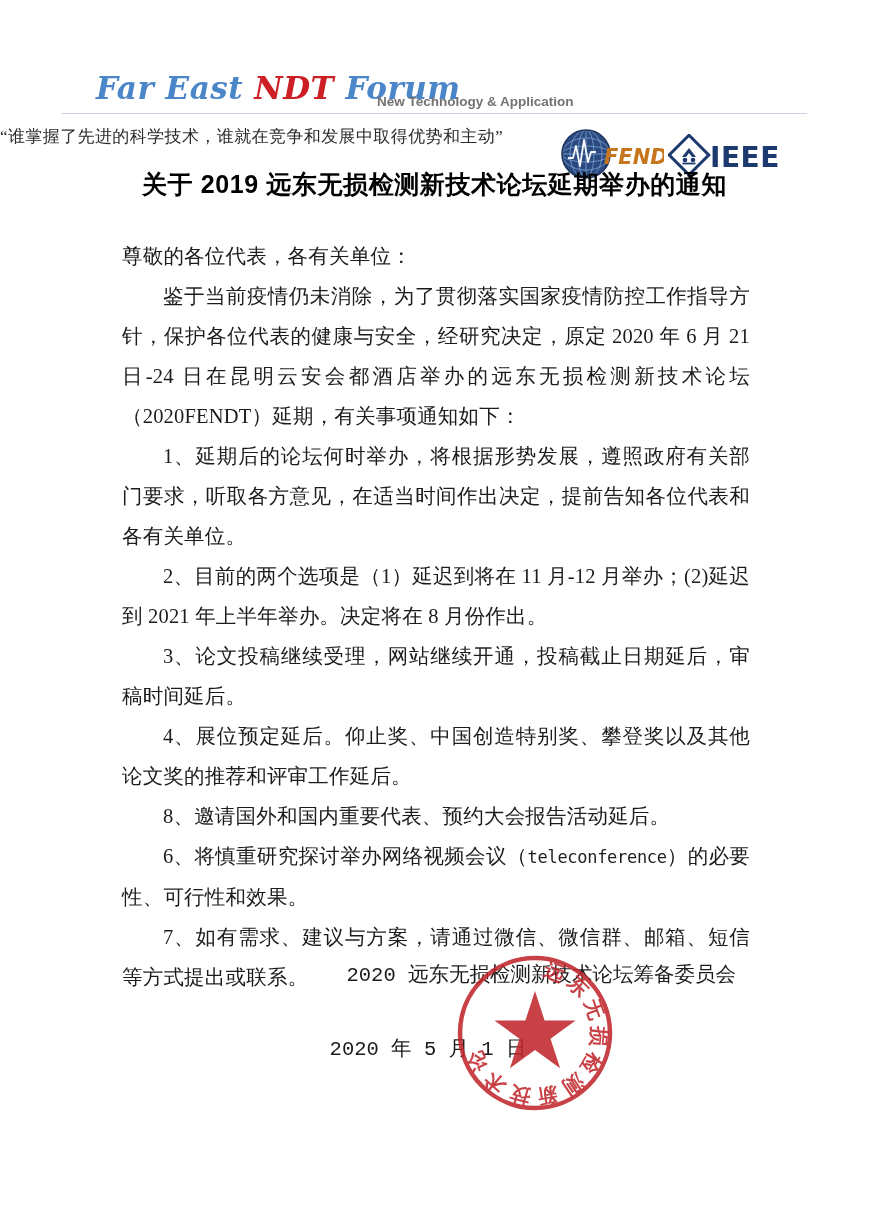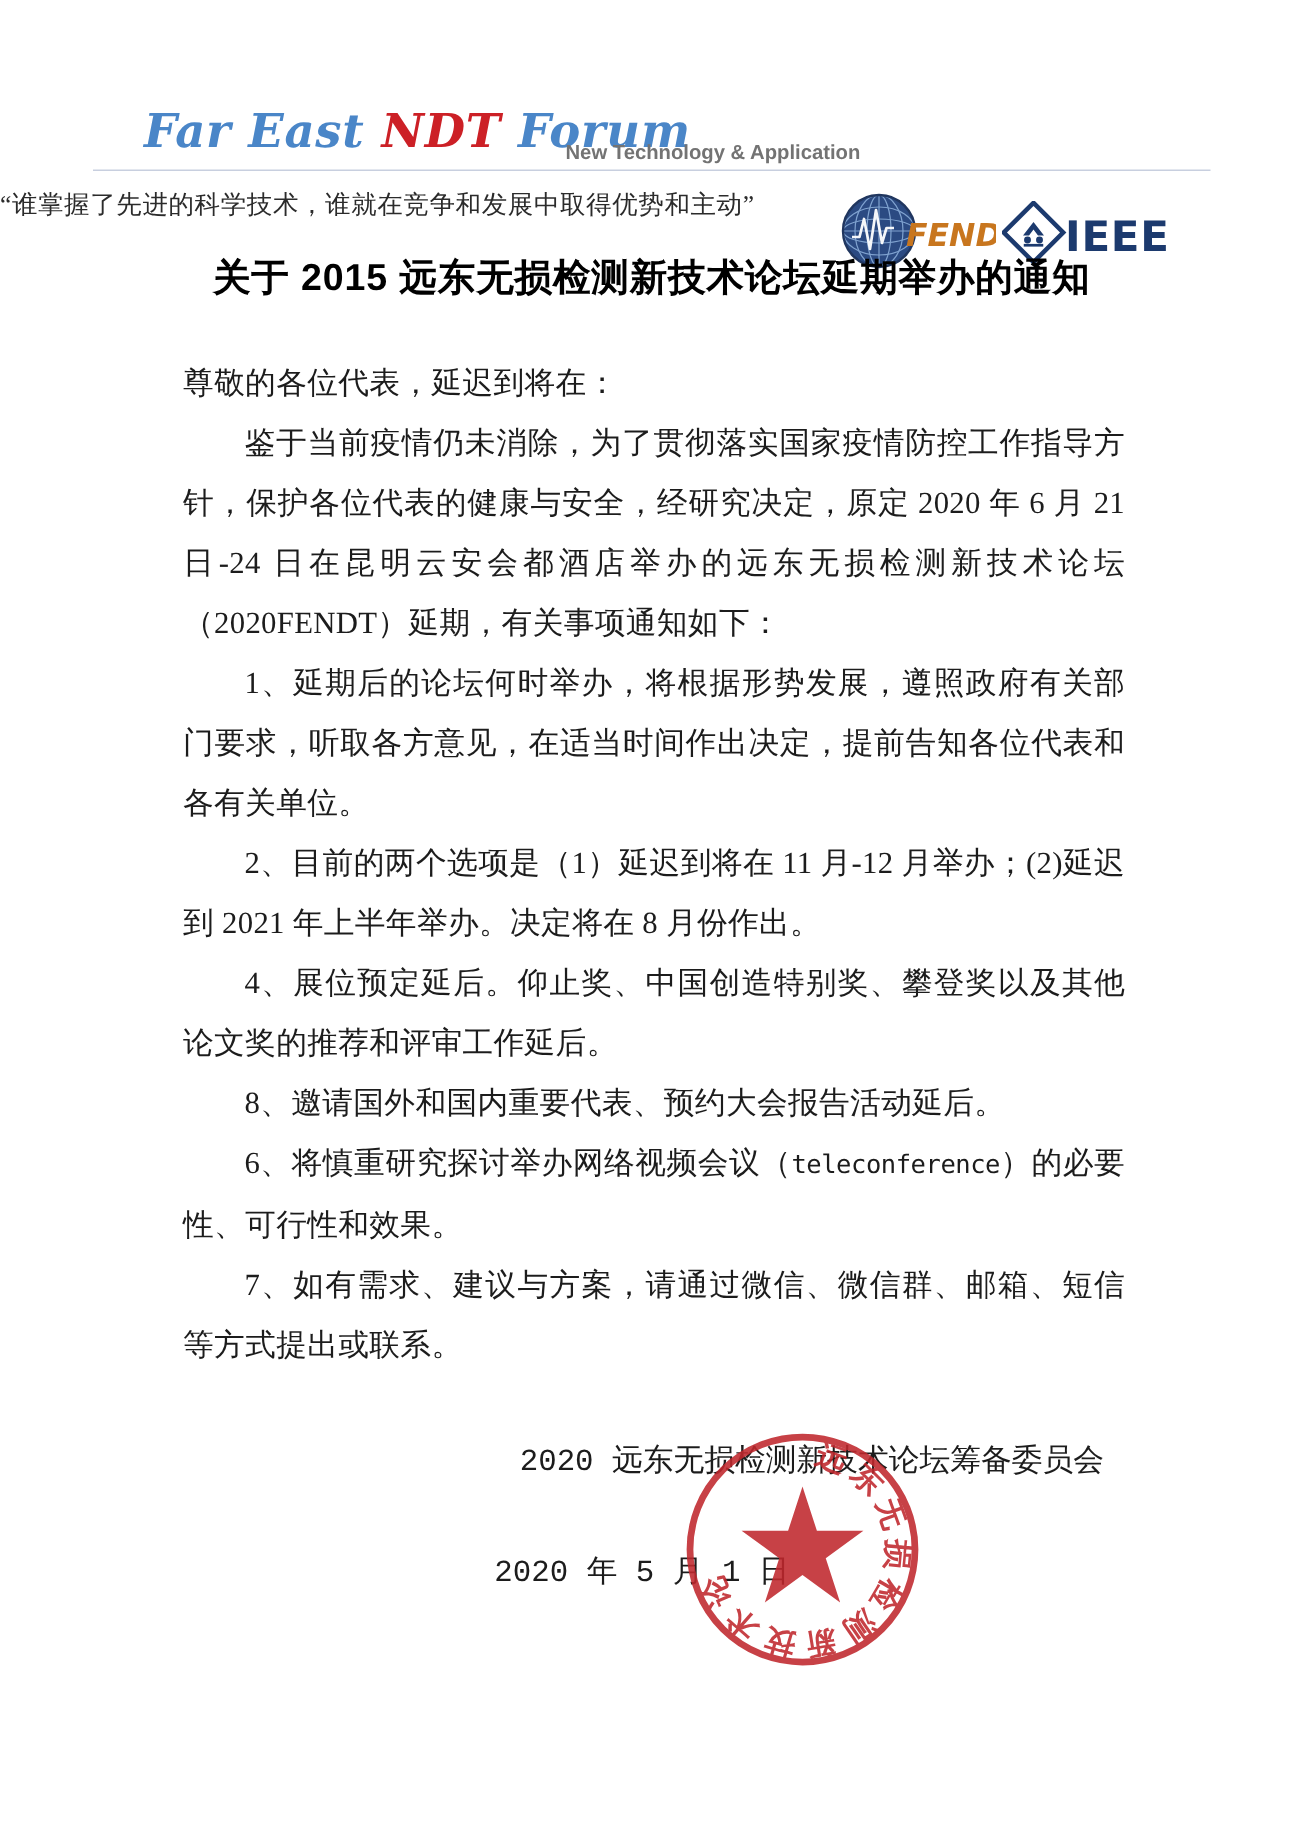--- a/index.html
+++ b/index.html
@@ -216,27 +216,28 @@
         <rect x="-6.5" y="7.6" width="13" height="1.8"></rect>
       </g>
       <text x="42" y="33" font-family="DejaVu Sans, sans-serif" font-size="28" font-weight="bold" fill="#1c3a6e" letter-spacing="0.5">IEEE</text>
     </svg>
   </div>
 
   <div class="header-rule"></div>
 
   <div class="tagline-cn">“谁掌握了先进的科学技术，谁就在竞争和发展中取得优势和主动”</div>
 
-  <div class="doc-title">关于 2015 远东无损检测新技术论坛延期举办的通知</div>
+  <div class="doc-title">关于 2019 远东无损检测新技术论坛延期举办的通知</div>
 
   <div class="body-block">
-    <p class="para salutation">尊敬的各位代表，延迟到将在：</p>
+    <p class="para salutation">尊敬的各位代表，各有关单位：</p>
     <p class="para indent">鉴于当前疫情仍未消除，为了贯彻落实国家疫情防控工作指导方针，保护各位代表的健康与安全，经研究决定，原定 2020 年 6 月 21 日-24 日在昆明云安会都酒店举办的远东无损检测新技术论坛（2020FENDT）延期，有关事项通知如下：</p>
     <p class="para indent">1、延期后的论坛何时举办，将根据形势发展，遵照政府有关部门要求，听取各方意见，在适当时间作出决定，提前告知各位代表和各有关单位。</p>
     <p class="para indent">2、目前的两个选项是（1）延迟到将在 11 月-12 月举办；(2)延迟到 2021 年上半年举办。决定将在 8 月份作出。</p>
+    <p class="para indent">3、论文投稿继续受理，网站继续开通，投稿截止日期延后，审稿时间延后。</p>
     <p class="para indent">4、展位预定延后。仰止奖、中国创造特别奖、攀登奖以及其他论文奖的推荐和评审工作延后。</p>
     <p class="para indent">8、邀请国外和国内重要代表、预约大会报告活动延后。</p>
     <p class="para indent"><span>6、将慎重研究探讨举办网络视频会议（</span><span class="mono-inline">teleconference</span><span>）的必要性、可行性和效果。</span></p>
     <p class="para indent">7、如有需求、建议与方案，请通过微信、微信群、邮箱、短信等方式提出或联系。</p>
   </div>
 
   <div class="signature-block">
     <div class="sig-org">2020 远东无损检测新技术论坛筹备委员会</div>
     <div class="sig-date">2020 年 5 月 1 日</div>
   </div>

